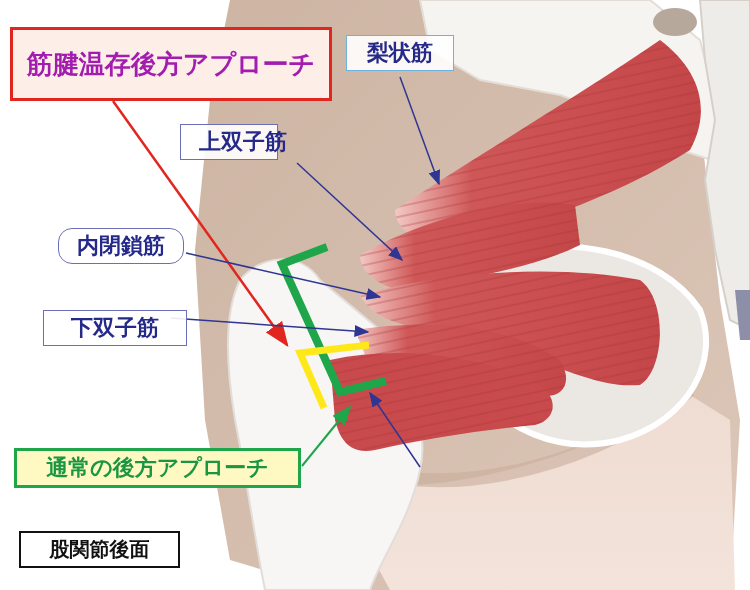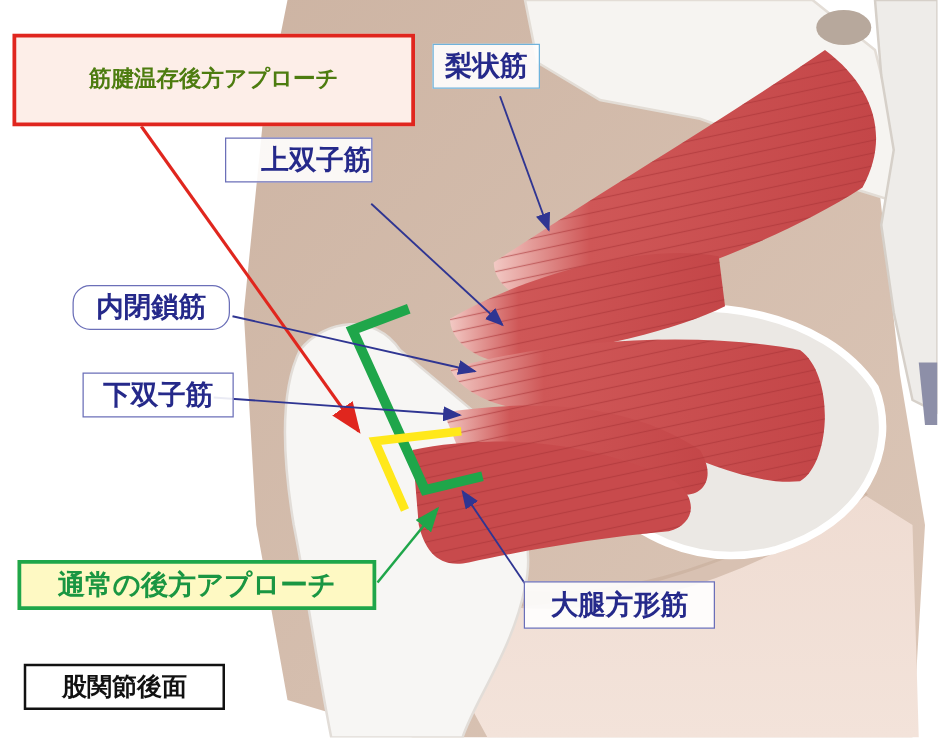--- a/index.html
+++ b/index.html
@@ -6,22 +6,22 @@
     body { width: 750px; height: 590px; overflow: hidden; background: #ffffff; font-family: "DejaVu Sans", sans-serif; }
     .stage { position: relative; width: 750px; height: 590px; overflow: hidden; }
     .illus { position: absolute; left: 0; top: 0; }
     .label {
       position: absolute; box-sizing: border-box; font-weight: bold;
       display: flex; align-items: center; justify-content: center; white-space: nowrap;
     }
     .blue-label { border: 1.5px solid #6b6fb8; background: rgba(255,255,255,0.9); color: #25298a; font-size: 22px; height: 36px; padding: 0 8px; }
     .cpp-label {
       left: 10px; top: 27px; width: 322px; height: 74px;
-      border: 3px solid #e0261e; background: #fdeee8; color: #4d7c0f;
-      flex-direction: column; line-height: 30px; font-size: 18px;
+      border: 3px solid #e0261e; background: #fdeee8; color: #a21caf;
+      flex-direction: column; line-height: 30px; font-size: 26px;
     }
     .normal-label {
       left: 14px; top: 448px; width: 287px; height: 40px;
       border: 3px solid #1fa64a; background: #fef9c3; color: #1a9642; font-size: 22px;
     }
     .view-label {
       left: 19px; top: 531px; width: 161px; height: 37px;
       border: 2px solid #111; background: #fff; color: #111; font-size: 20px;
     }
   </style>
@@ -100,39 +100,36 @@
     <line x1="186" y1="253" x2="380" y2="297" stroke="#2f3592" stroke-width="1.5" marker-end="url(#arr-blue)"></line>
     <line x1="171" y1="318" x2="368" y2="332" stroke="#2f3592" stroke-width="1.5" marker-end="url(#arr-blue)"></line>
     <line x1="420" y1="467" x2="370" y2="393" stroke="#2f3592" stroke-width="1.5" marker-end="url(#arr-blue)"></line>
     <line x1="302" y1="466" x2="350" y2="407" stroke="#1fa64a" stroke-width="2" marker-end="url(#arr-green)"></line>
   </svg>
 
   <div class="label cpp-label">
     <span>筋腱温存後方アプローチ</span>
   </div>
 
-  <div class="label blue-label" style="left:346px; top:35px; width:86px; border-color:#6fb3dc;">
+  <div class="label blue-label" style="left:346px; top:35px; width:108px; border-color:#6fb3dc;">
     <span>梨状筋</span>
   </div>
 
-  <div class="label blue-label" style="left:180px; top:110px; width:118px;padding-left:36px;">
+  <div class="label blue-label" style="left:180px; top:124px; width:98px;padding-left:36px;">
     <span>上双子筋</span>
   </div>
 
   <div class="label blue-label" style="left:58px; top:228px; width:126px;border-radius:14px;">
     <span>内閉鎖筋</span>
   </div>
 
-  <div class="label blue-label" style="left:43px; top:298px; width:121px;margin-left:23px;">
+  <div class="label blue-label" style="left:43px; top:310px; width:144px;">
     <span>下双子筋</span>
   </div>
 
-  <div class="label blue-label" style="left:419px; top:465px; width:153px; height:38px;">
-    <span>大腿方形筋</span>
-  </div>
 
   <div class="label normal-label">
     <span>通常の後方アプローチ</span>
   </div>
 
   <div class="label view-label">
     <span>股関節後面</span>
   </div>
 </div>
 

